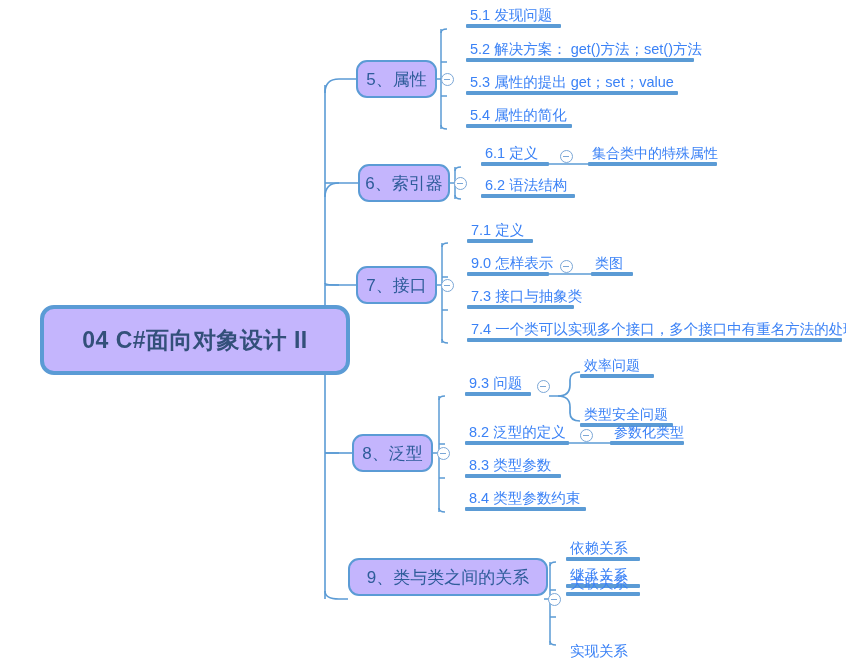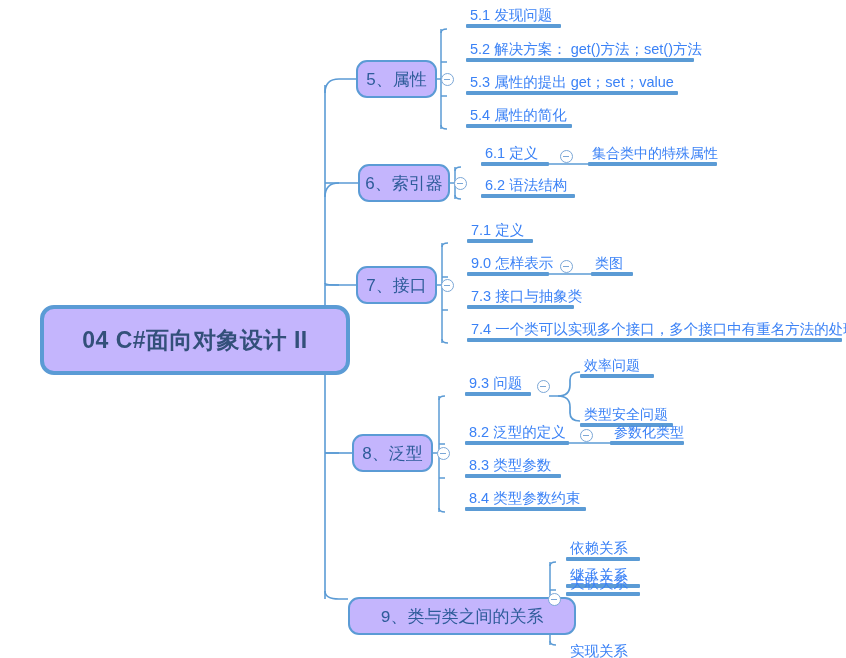--- a/index.html
+++ b/index.html
@@ -256,21 +256,21 @@
   <div class="leaf" style="left:465px;top:456px;width:96px;">
     <span class="txt">8.3 类型参数</span>
     <span class="bar" style="width:96px;"></span>
   </div>
 
   <div class="leaf" style="left:465px;top:489px;width:121px;">
     <span class="txt">8.4 类型参数约束</span>
     <span class="bar" style="width:121px;"></span>
   </div>
 
-  <div class="node-box branch-box" style="left:348px;top:597px;width:228px;font-family:Liberation Mono, monospace;">9、类与类之间的关系</div>
+  <div class="node-box branch-box" style="left:348px;top:558px;width:200px;">9、类与类之间的关系</div>
   <span class="toggle" style="left:548px;top:592.5px;"></span>
 
   <div class="leaf" style="left:566px;top:539px;width:74px;">
     <span class="txt">依赖关系</span>
     <span class="bar" style="width:74px;"></span>
   </div>
   <div class="leaf" style="left:566px;top:566px;width:74px;">
     <span class="txt">继承关系</span>
     <span class="bar" style="width:74px;"></span>
   </div>

